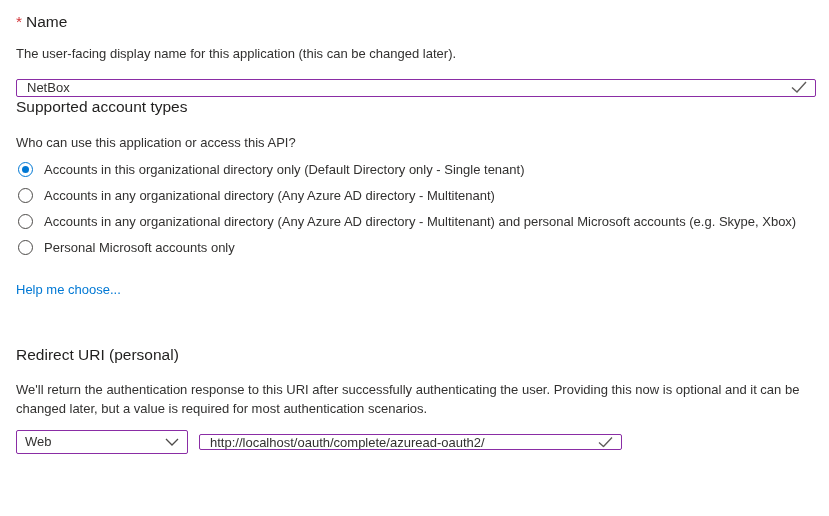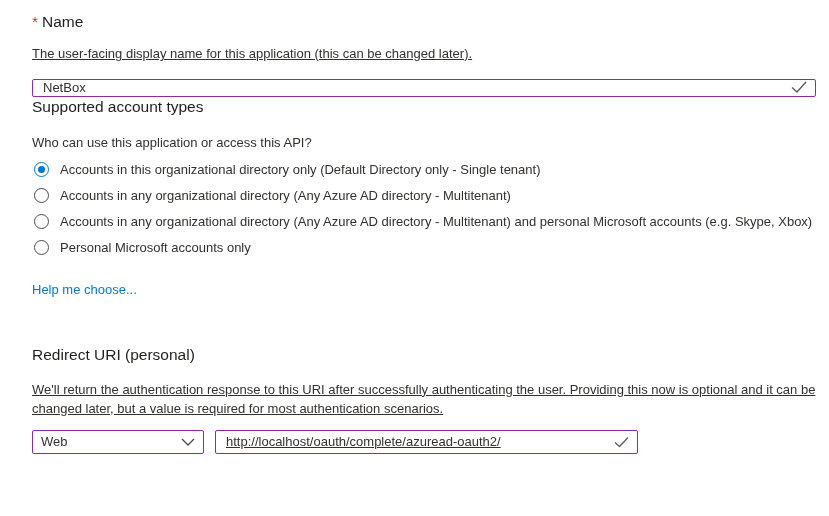--- a/index.html
+++ b/index.html
@@ -4,37 +4,36 @@
 <style>
   * { margin: 0; padding: 0; box-sizing: border-box; }
   html, body { background: #ffffff; }
   .page {
     position: relative;
     width: 829px;
     height: 516px;
     background: #ffffff;
     font-family: "Liberation Sans", sans-serif;
     color: #323130;
-    padding: 12px 13px 0 32px;
+    padding: 12px 13px 0 16px;
     overflow: hidden;
   }
   .section-heading {
     font-size: 15.5px;
     font-weight: 400;
     color: #201f1e;
     line-height: 19px;
   }
   .required-marker { color: #d13438; margin-right: 4px; }
   .desc-text {
     font-size: 13px;
     line-height: 19px;
     color: #323130;
     margin-top: 13px;
     max-width: 800px;
-    text-decoration: underline;
   }
   .input-wrap { position: relative; margin-top: 15px; }
   .text-input {
     width: 100%;
     height: 18px;
     border: 1px solid #8a2da5;
     border-radius: 2px;
     font-family: "Liberation Sans", sans-serif;
     font-size: 13px;
     color: #323130;
@@ -117,21 +116,21 @@
     transform: translateY(-50%);
     display: flex;
     align-items: center;
   }
   .uri-input-wrap {
     position: relative;
     width: 423px;
     margin-left: 11px;
     flex: 0 0 auto;
   }
-  .uri-input-wrap .text-input { height: 24px; text-decoration: underline; }
+  .uri-input-wrap .text-input { height: 16px; }
 </style>
 </head>
 <body>
 
 <div class="page">
 
   <div class="section-heading">
     <span class="required-marker">*</span><span>Name</span>
   </div>
   <div class="desc-text">The user-facing display name for this application (this can be changed later).</div>

